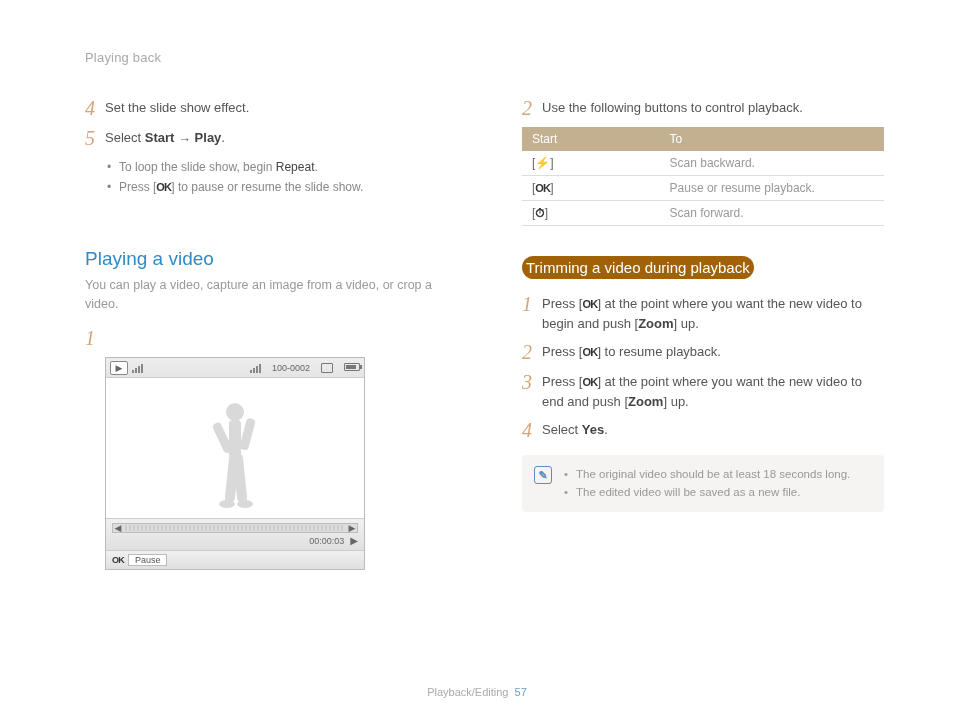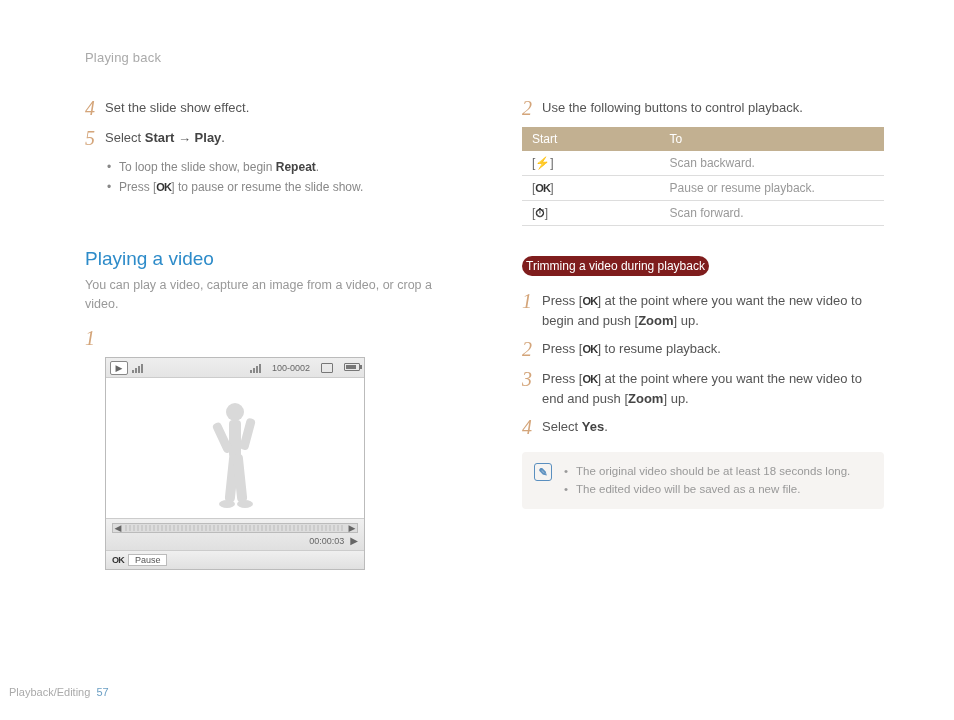--- a/index.html
+++ b/index.html
@@ -56,21 +56,21 @@
     line-height: 1.7;
     padding-left: 14px;
     position: relative;
   }
   .bullets li::before {
     content: "•";
     position: absolute;
     left: 2px;
     color: #888;
   }
-  .bold { font-weight: bold; color: #444; }
+  .bold { font-weight: normal; color: #444; }
   .section-title {
     color: #2d8bc9;
     font-size: 19px;
     font-weight: 400;
     margin-top: 50px;
     margin-bottom: 6px;
   }
   .section-desc {
     color: #999;
     font-size: 12.5px;
@@ -105,25 +105,25 @@
   table.controls td {
     border-bottom: 1px solid #ddd;
     padding: 5px 10px;
     color: #999;
   }
   table.controls td:first-child { color: #666; width: 38%;}
 
   
   .pill {
     display: inline-block;
-    background: #7f1d1d;
+    background: #a16207;
     color: #fff;
     border-radius: 12px;
     padding: 3px 4px;
-    font-size: 12px;
+    font-size: 15px;
     margin-bottom: 14px;
   }
 
   
   .note-box {
     background: #f6f4f2;
     border-radius: 4px;
     display: flex;
     padding: 10px 12px;
     margin-top: 14px;
@@ -227,21 +227,22 @@
     color:#555;
     display:flex;
     align-items:center;
     gap:4px;
   }
 
   
   .footer {
     position: absolute;
     bottom: 22px;
-    left: 9px; right: 0;
+    left: 0; right: 0;
+    text-align: center;
     font-size: 11px;
     color: #aaa;
   }
   .footer .pnum { color: #6b9fc4; }
   .batt {
     width:16px;height:8px;border:1px solid #777;border-radius:1px;position:relative;display:inline-block;
   }
   .batt::after{content:"";position:absolute;right:-3px;top:1px;width:2px;height:4px;background:#777;}
   .batt .fill{position:absolute;left:1px;top:1px;bottom:1px;width:10px;background:#777;}
 </style>

